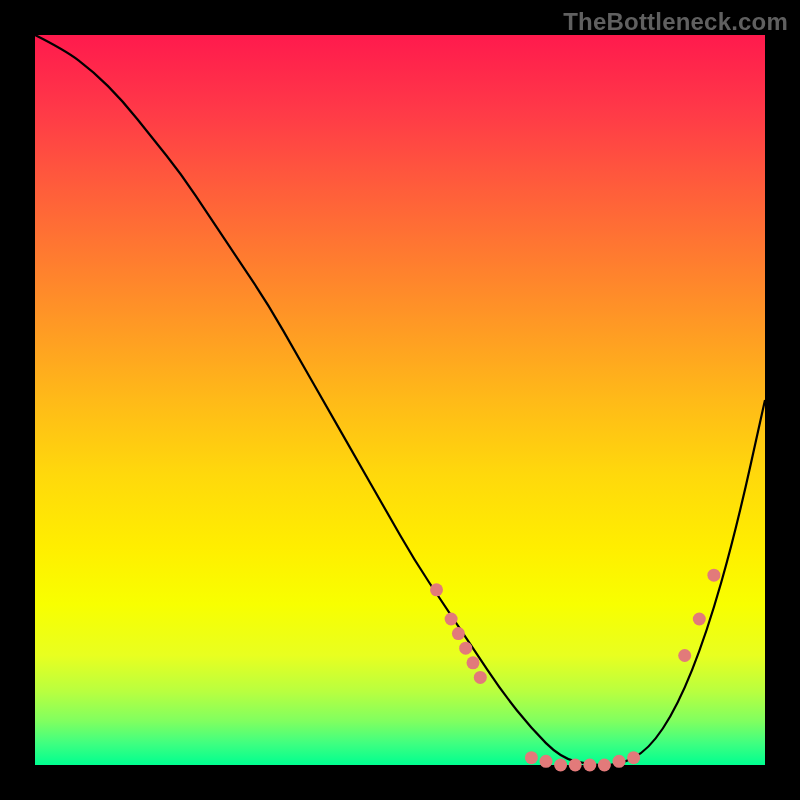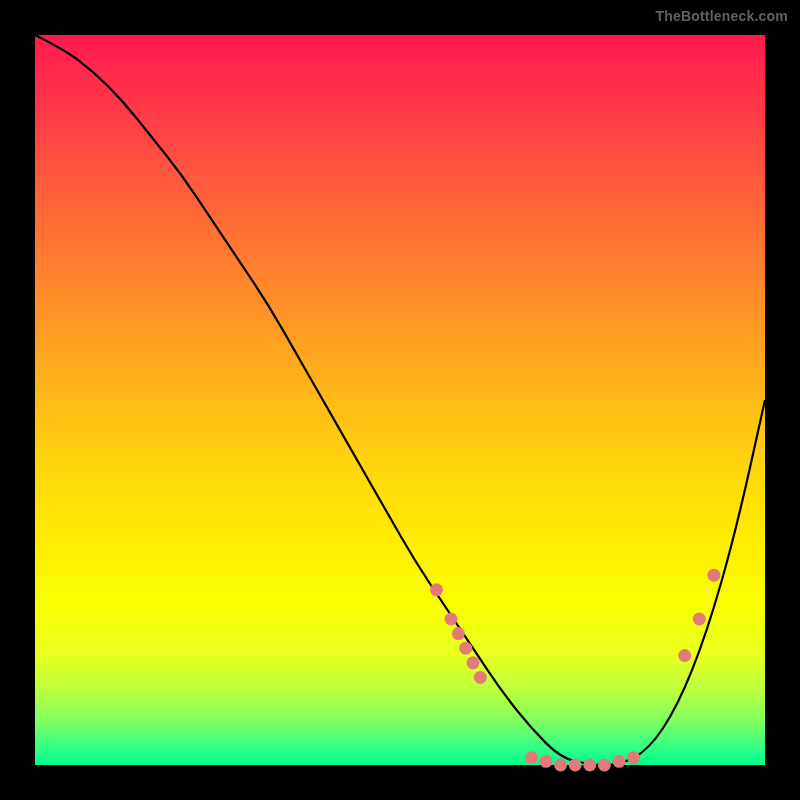--- a/index.html
+++ b/index.html
@@ -30,21 +30,21 @@
       #b8ff40 90%,
       #80ff60 94%,
       #40ff80 97%,
       #00ff90 100%);
   }
   .watermark {
     position: absolute;
     top: 8px;
     right: 12px;
     font-family: Arial, Helvetica, sans-serif;
-    font-size: 14px;
+    font-size: 24px;
     font-weight: bold;
     color: #606060;
     letter-spacing: 0.2px;
   }
   svg.curve {
     position: absolute;
     left: 0; top: 0;
     width: 730px;
     height: 730px;
     overflow: visible;

